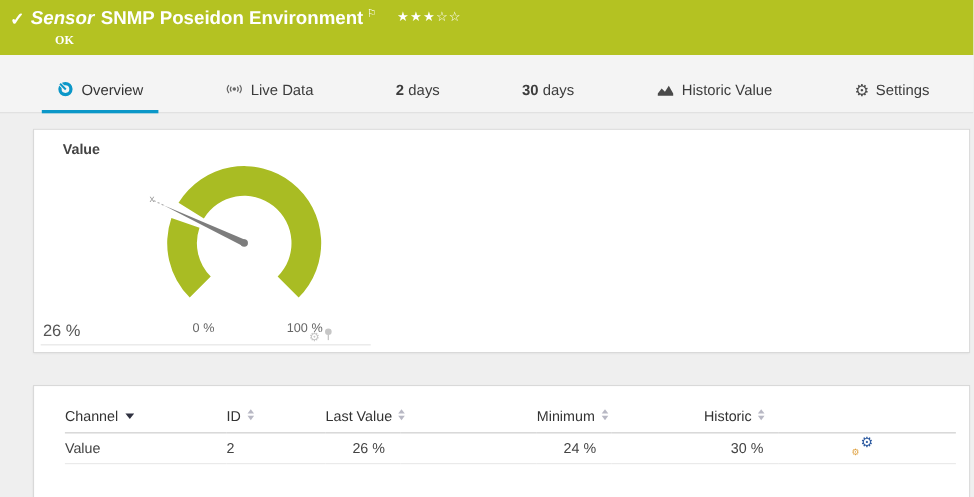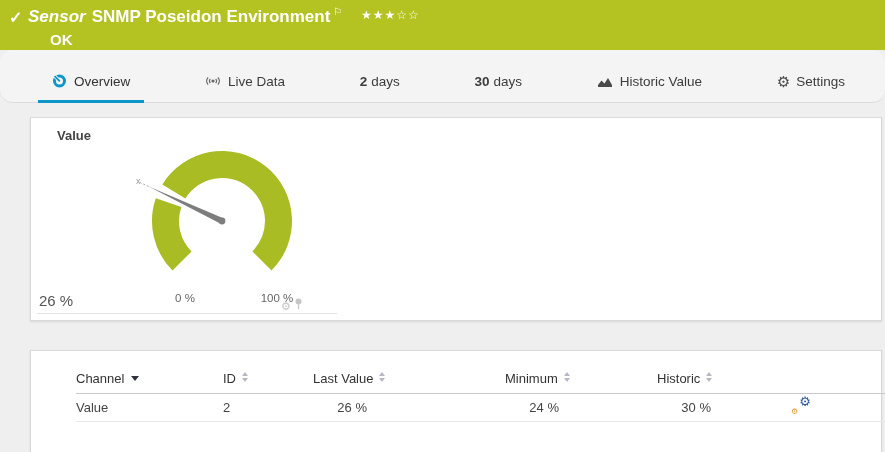--- a/index.html
+++ b/index.html
@@ -8,46 +8,46 @@
   .screen { position:relative; width:885px; height:452px; overflow:hidden; background:#efefef; }
 
   
   .hdr { position:absolute; left:0; top:0; width:885px; height:50px; background:#b4c222; color:#fff; }
   .hdr .check { position:absolute; left:9px; top:8px; font-size:16px; font-weight:bold; }
   .hdr .titleline { position:absolute; left:28px; top:6px; font-size:17px; white-space:nowrap; }
   .hdr .sensorword { font-style:italic; font-weight:bold; margin-right:6px; }
   .hdr .sensorname { font-weight:bold; }
   .hdr .flag { font-size:10px; vertical-align:super; margin-left:3px; }
   .hdr .stars { margin-left:14px; font-size:12px; letter-spacing:1px; vertical-align:3px; }
-  .hdr .ok { position:absolute; left:50px; top:31px; font-size:15px; font-weight:bold; }
+  .hdr .ok { position:absolute; left:50px; top:31px; font-size:11px; font-weight:bold;font-family:Liberation Serif, serif; }
 
   
   .tabbar { position:absolute; left:0; top:50px; width:885px; height:53px; background:#f4f4f4;
             border-bottom:1px solid #dcdcdc; display:flex; align-items:flex-end;
-            justify-content:space-between; padding:0 26px 0 38px;border-radius:13px; }
+            justify-content:space-between; padding:0 26px 0 38px; }
   .tab { position:relative; height:41px; line-height:41px; padding:0 14px; font-size:13.5px;
          color:#3c3c3c; white-space:nowrap; cursor:pointer; }
   .tab .ticon { display:inline-block; vertical-align:-2px; margin-right:7px; }
   .tab .num { font-weight:bold; margin-right:4px; }
   .tab.active { color:#333; }
   .tab.active .ul { position:absolute; left:0; right:0; bottom:-1px; height:3px; background:#0b97c8; }
   .gearglyph { font-size:15px; color:#4a4a4a; margin-right:6px; vertical-align:-1px; display:inline-block; }
 
   
   .panel { position:absolute; background:#fff; border:1px solid #d9d9d9;
            box-shadow:0 1px 2px rgba(0,0,0,0.10); }
   .gauge-panel { left:30px; top:117px; width:852px; height:204px; }
   .gauge-panel .ptitle { position:absolute; left:26px; top:10px; font-size:13px; font-weight:bold; color:#444; }
   .gauge-current { position:absolute; left:8px; top:174px; font-size:15px; color:#555; }
   .gauge-divider { position:absolute; left:6px; top:195px; width:300px; border-top:1px solid #e3e3e3; }
   .gauge-footicons { position:absolute; left:250px; top:180px; color:#c6c6c6; font-size:11px; }
   .gauge-footicons .mini-gear { margin-right:3px; }
 
   .table-panel { left:30px; top:350px; width:852px; height:130px; }
-  table.chtable { border-collapse:collapse; margin-left:45px; margin-top:14px; font-size:13px; color:#444; width:810px; table-layout:fixed; }
+  table.chtable { border-collapse:collapse; margin-left:28px; margin-top:14px; font-size:13px; color:#444; width:810px; table-layout:fixed; }
   table.chtable th { text-align:left; font-weight:normal; color:#333; height:28px; border-bottom:1px solid #c9c9c9; white-space:nowrap; }
   table.chtable td { height:28px; border-bottom:1px solid #e8e8e8; white-space:nowrap; }
   td.num, th.numh { text-align:right; }
   td.num { padding-right:14px; }
   td.gearcell { text-align:right; padding-right:75px; }
 
   .sortctl { display:inline-block; vertical-align:1px; margin-left:6px; }
   .sortctl .up { width:0; height:0; border-left:3.5px solid transparent; border-right:3.5px solid transparent;
                  border-bottom:4px solid #b8b8c4; margin-bottom:2px; }
   .sortctl .dn { width:0; height:0; border-left:3.5px solid transparent; border-right:3.5px solid transparent;

